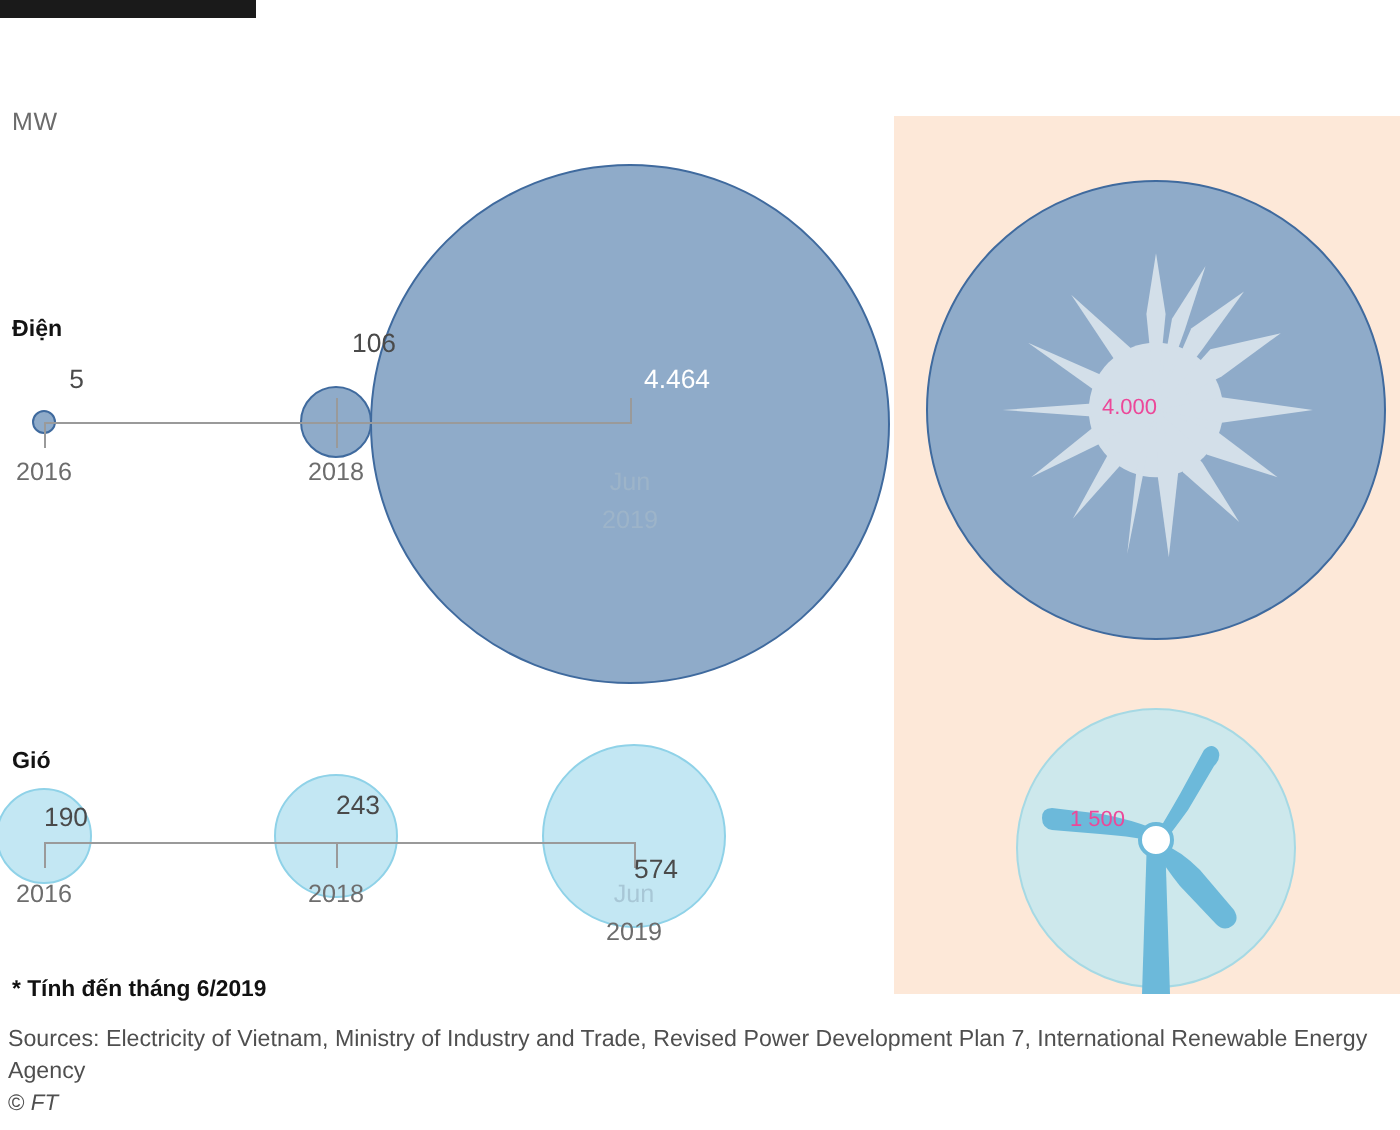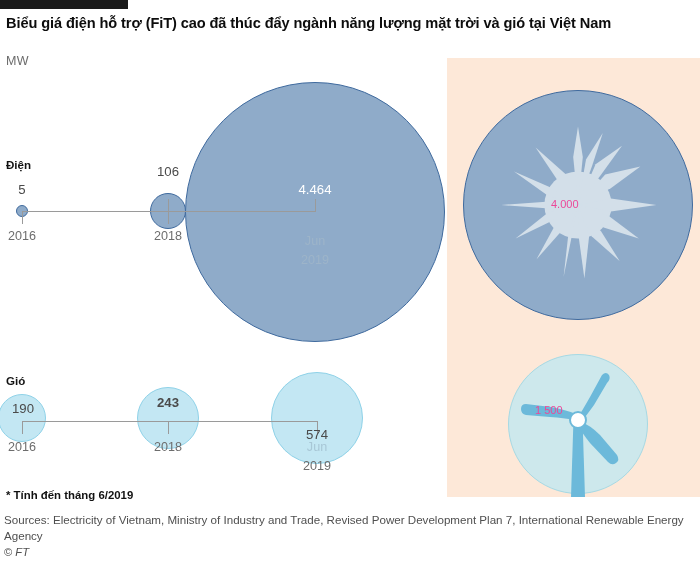--- a/index.html
+++ b/index.html
@@ -109,21 +109,21 @@
     position: absolute;
     width: 1px;
     background: #9a9a9a;
   }
 
   
   .value-lbl {
     position: absolute;
     font-size: 13.2px;
     color: #4a4a4a;
-    text-align: center;
+    text-align: right;
     white-space: nowrap;
   }
   .value-lbl.on-dark {
     color: #ffffff;
   }
   .year-lbl {
     position: absolute;
     font-size: 12.6px;
     color: #6d6d6d;
     text-align: center;
@@ -171,21 +171,20 @@
     font-style: italic;
   }
   .copyright .mark { font-style: normal; }
 </style>
 </head>
 <body>
 
 <div id="canvas">
 
   <div class="top-rule"></div>
-  <div class="title">Biểu giá điện hỗ trợ (FiT) cao đã thúc đẩy ngành năng lượng mặt trời và gió tại Việt Nam</div>
   <div class="unit-label">MW</div>
 
   <div class="panel"></div>
 
   <div class="bubble panel-solar" style="left:463px; top:90px; width:230px; height:230px;"></div>
 
   <svg style="position:absolute; left:498px; top:125px;" width="160" height="160" viewBox="0 0 200 200">
     <g fill="#d3dfe9">
       <circle cx="100" cy="100" r="42"></circle>
       <g>
@@ -256,21 +255,21 @@
   <div class="bubble wind" style="left:137px; top:387px; width:62px; height:62px;"></div>
 
   <div class="bubble wind" style="left:-2px; top:394px; width:48px; height:48px;"></div>
 
   <div class="axis-line" style="left:22px; top:421px; width:295px;"></div>
   <div class="tick" style="left:22px; top:421px; height:13px;"></div>
   <div class="tick" style="left:168px; top:421px; height:13px;"></div>
   <div class="tick" style="left:317px; top:421px; height:13px;"></div>
 
   <div class="value-lbl" style="left:2px; top:401px; width:42px;">190</div>
-  <div class="value-lbl" style="left:146px; top:395px; width:44px;font-weight:bold;">243</div>
+  <div class="value-lbl" style="left:146px; top:395px; width:44px;">243</div>
   <div class="value-lbl" style="left:295px; top:395px; width:44px;margin-top:32px;">574</div>
 
   <div class="year-lbl" style="left:1px; top:440px; width:42px;">2016</div>
   <div class="year-lbl" style="left:146px; top:440px; width:44px;">2018</div>
   <div class="year-lbl muted-wind" style="left:295px; top:440px; width:44px;">Jun</div>
   <div class="year-lbl" style="left:295px; top:459px; width:44px;">2019</div>
 
   <div class="footnote">* Tính đến tháng 6/2019</div>
   <div class="sources">Sources: Electricity of Vietnam, Ministry of Industry and Trade, Revised Power Development Plan 7, International Renewable Energy Agency</div>
   <div class="copyright">

